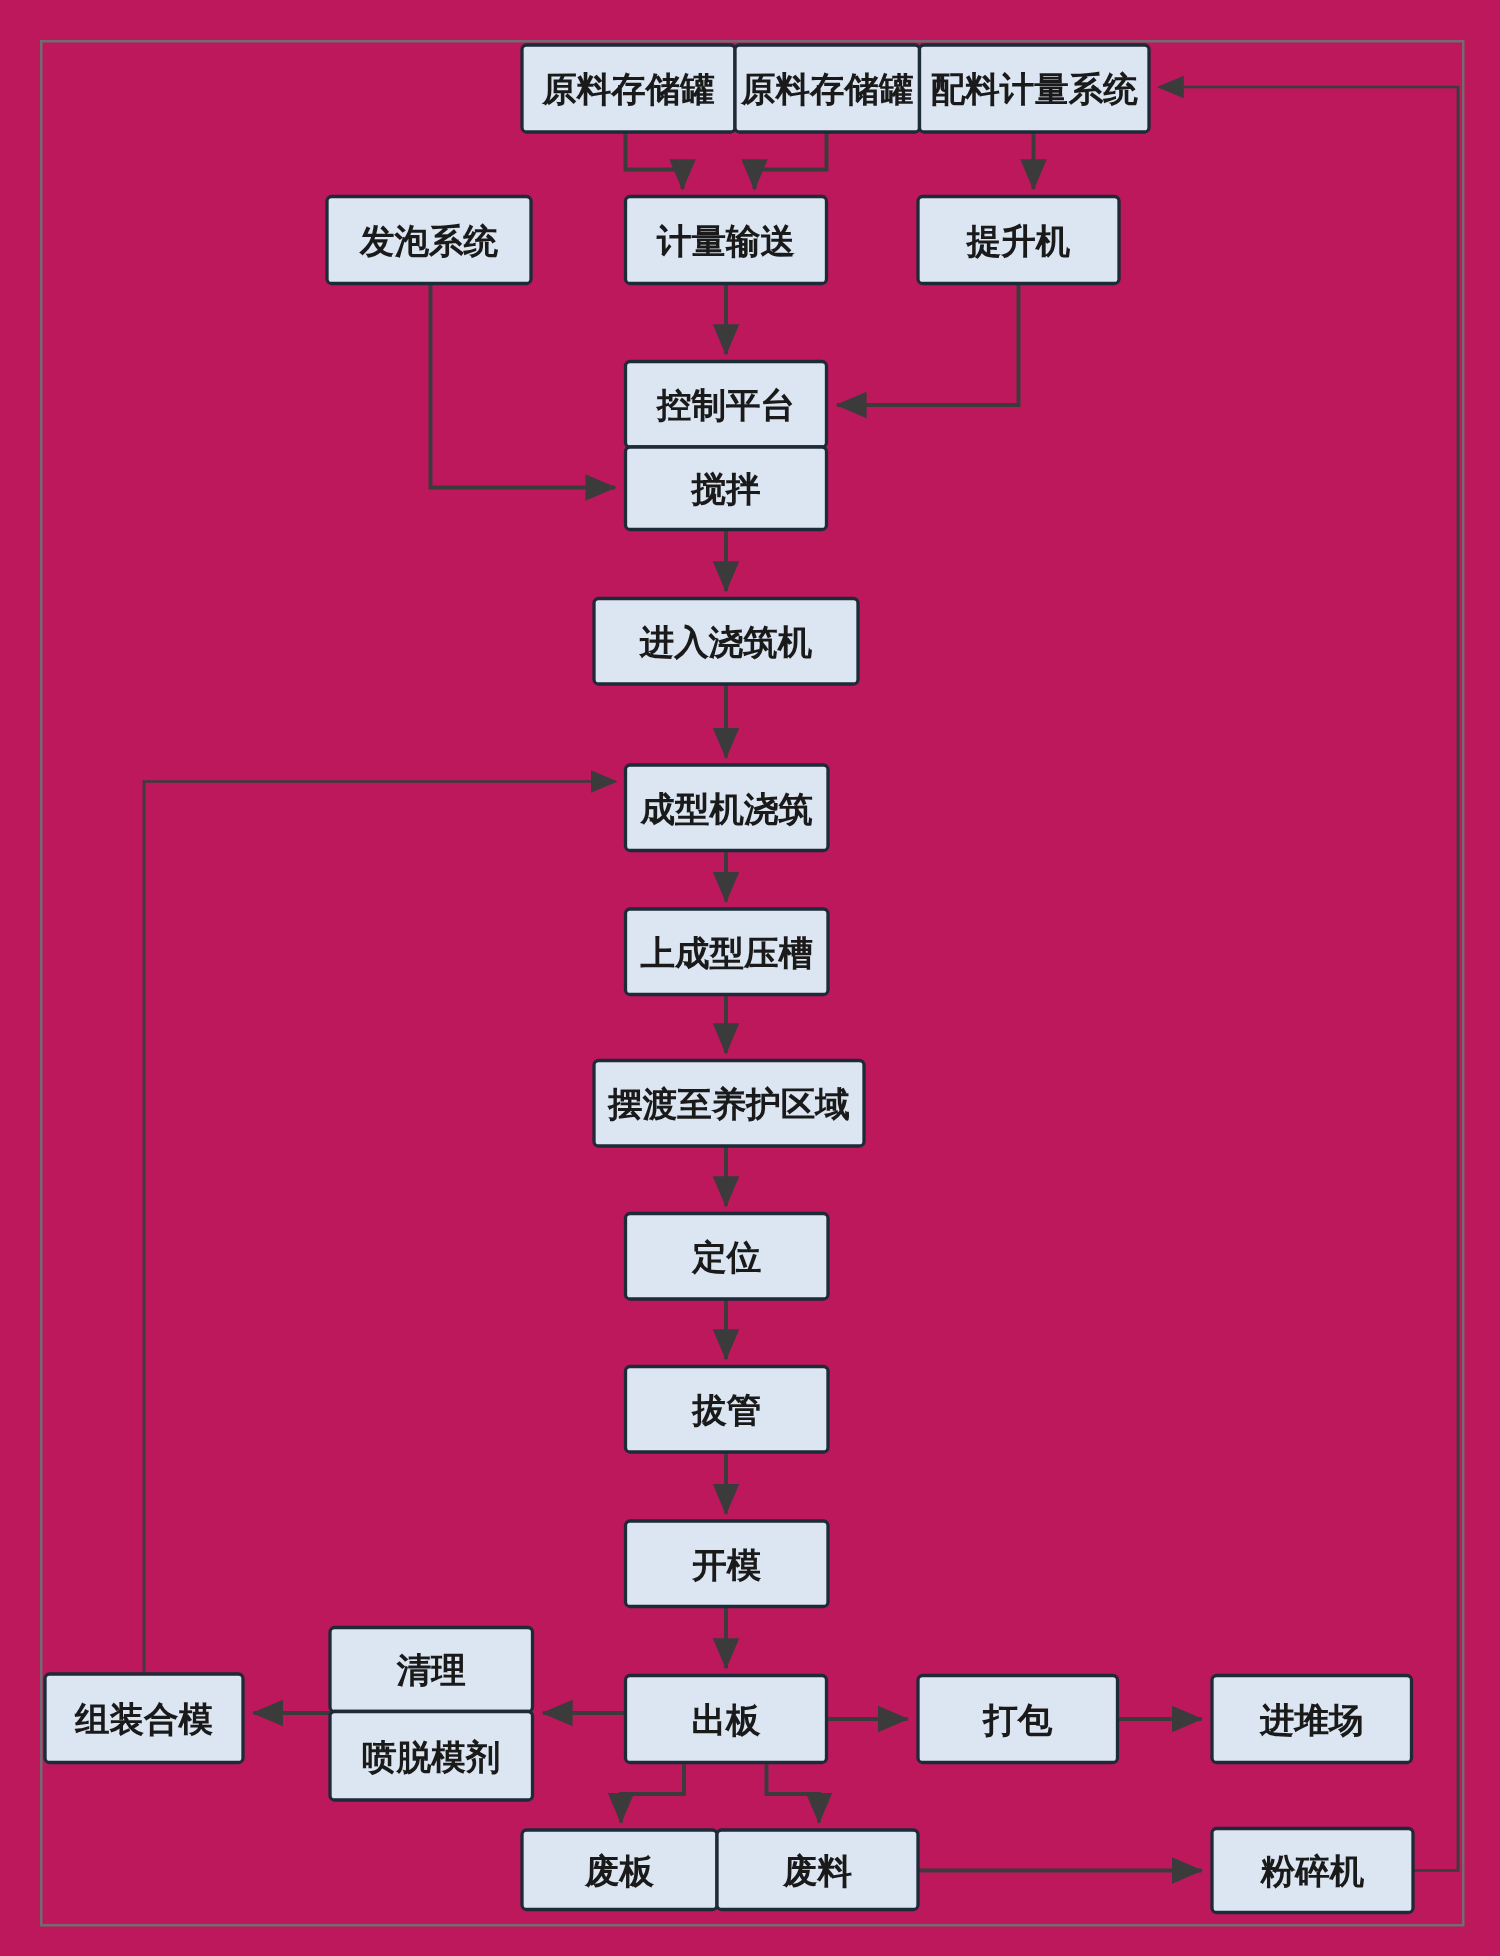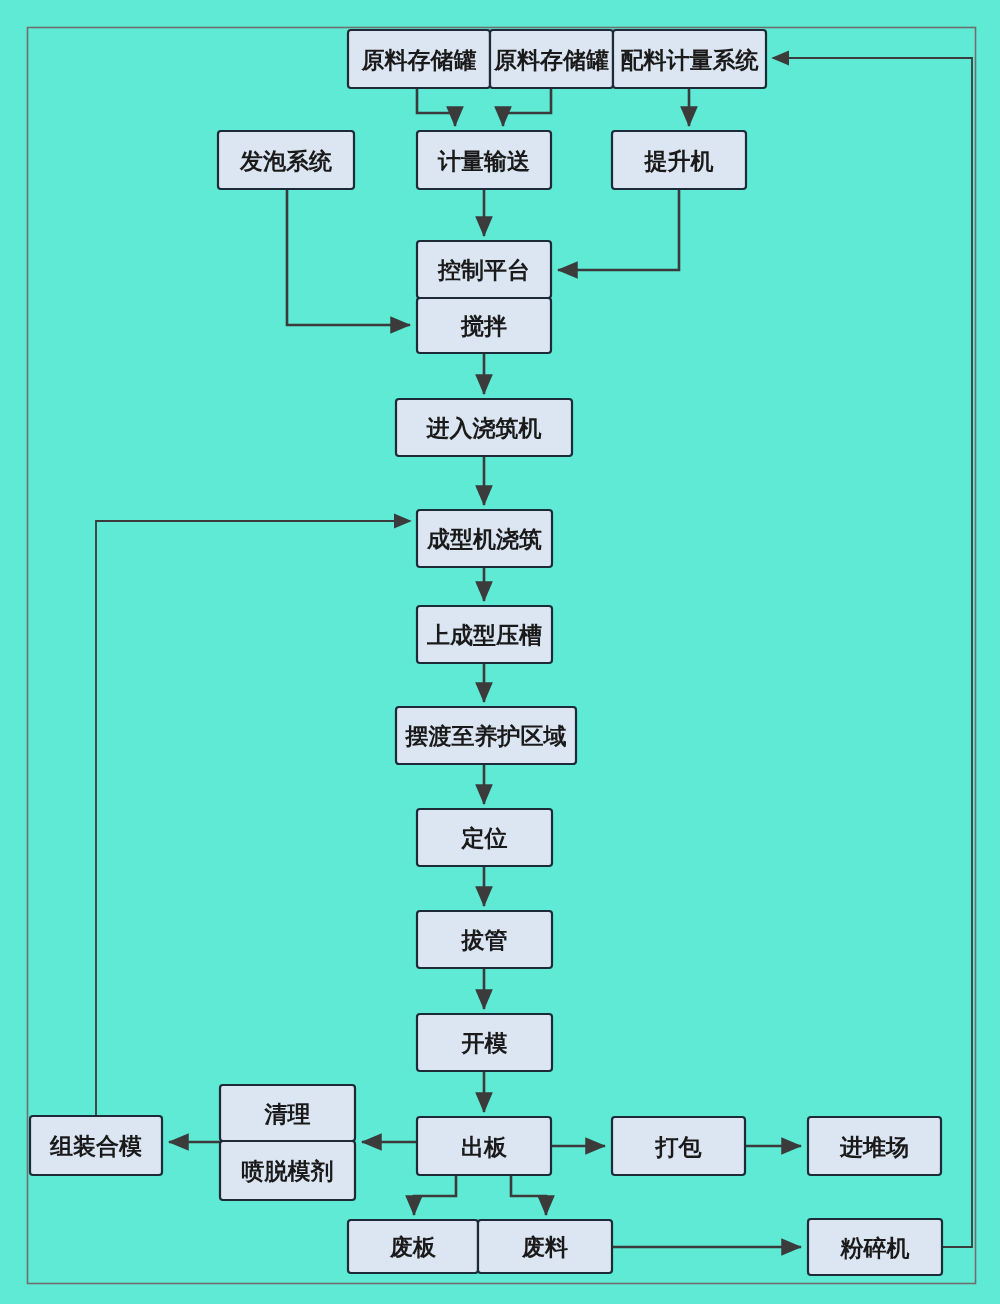--- a/index.html
+++ b/index.html
@@ -4,21 +4,21 @@
 <style>
   html, body {
     margin: 0;
     padding: 0;
     background: #000000;
   }
   #page {
     position: relative;
     width: 1000px;
     height: 1304px;
-    background: #5eead4;
+    background: #be185d;
     overflow: hidden;
     font-family: "Liberation Serif", "DejaVu Serif", serif;
   }
   #flow-svg {
     position: absolute;
     left: 0;
     top: 0;
     width: 1000px;
     height: 1304px;
     display: block;

